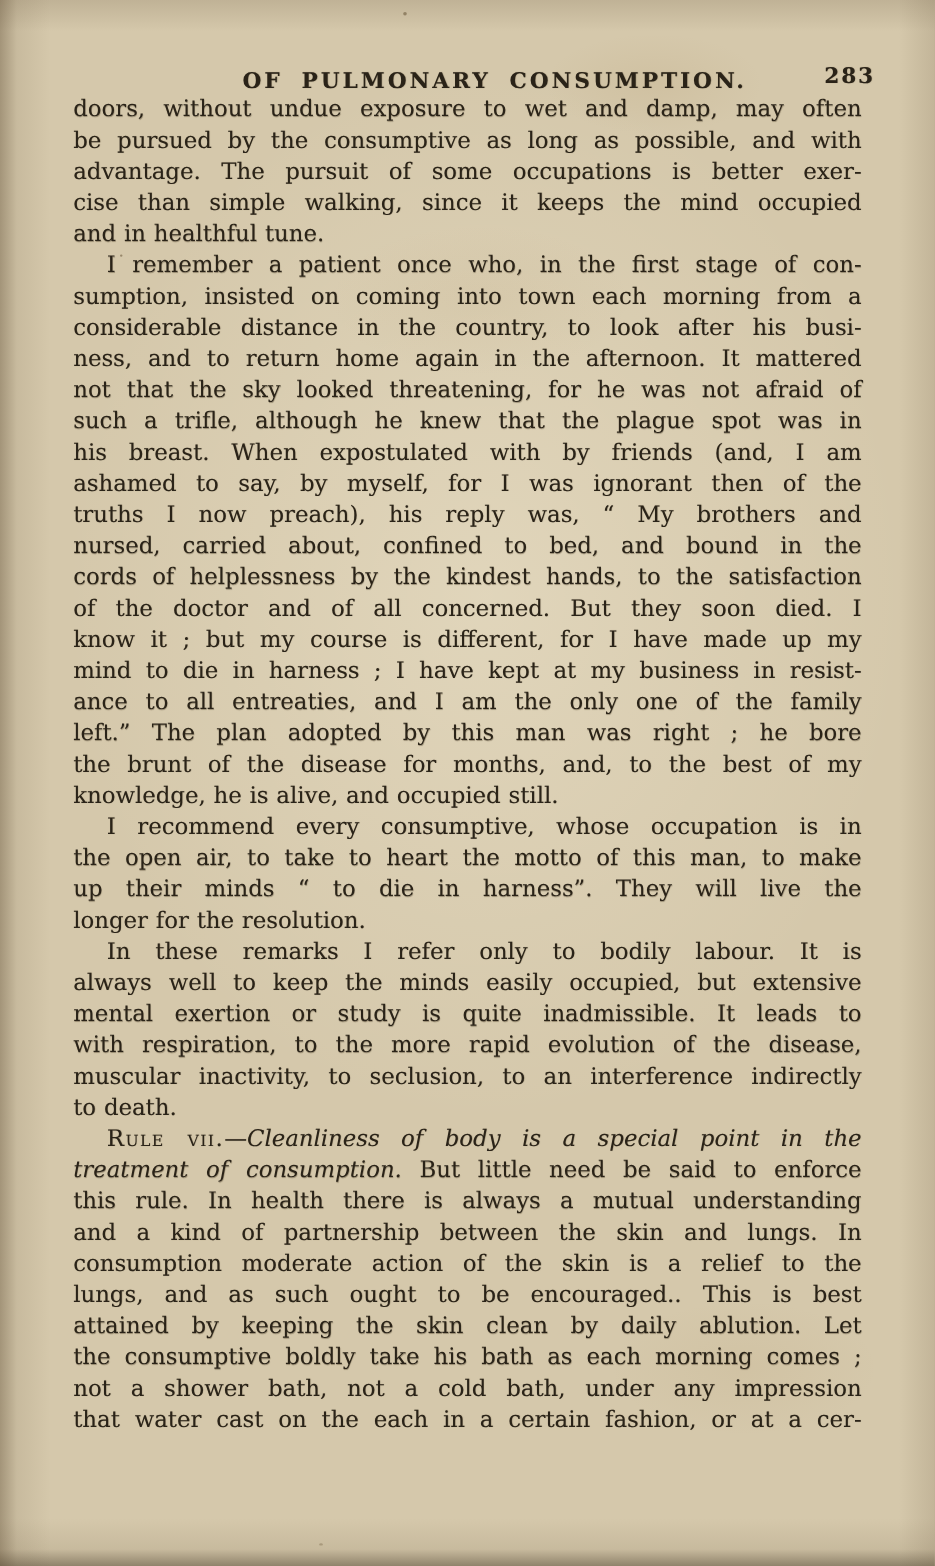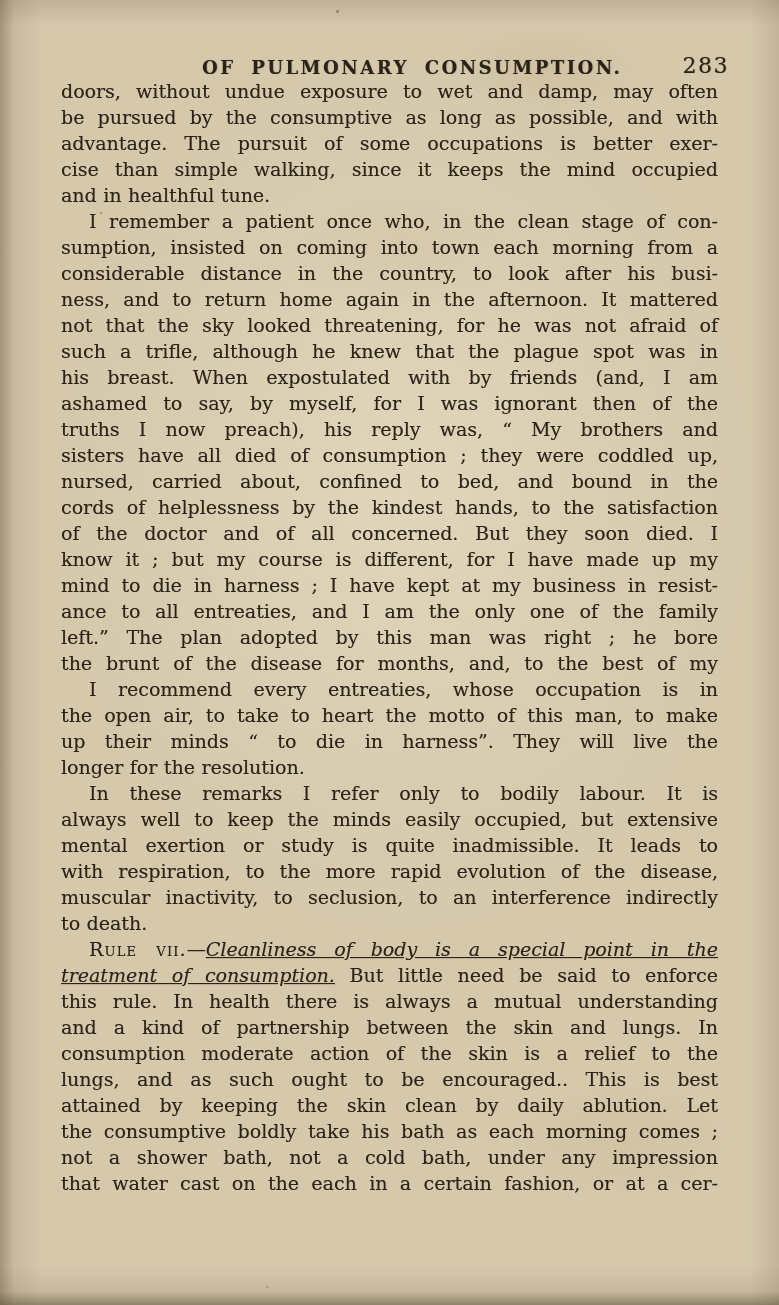--- a/index.html
+++ b/index.html
@@ -50,22 +50,22 @@
     letter-spacing: 2.5px;
     word-spacing: 7px;
     white-space: nowrap;
     text-align: center;
     text-shadow: 0.4px 0.4px 0.7px rgba(50,38,20,0.45);
   }
   .page-number {
     position: absolute;
     right: 62px;
     top: -2px;
-    font-size: 22px;
-    font-weight: normal;
+    font-size: 18px;
+    font-weight: bold;
     letter-spacing: 1.5px;
     text-shadow: 0.4px 0.4px 0.7px rgba(50,38,20,0.45);
     text-align: right;
   }
   .page-body {
     position: absolute;
     top: 78px;
     left: 61px;
     width: 657px;
   }
@@ -75,21 +75,21 @@
     height: 26px;
     white-space: normal;
     text-align: justify;
     text-align-last: justify;
     word-spacing: 0.5px;
     text-shadow: 0.3px 0.4px 0.6px rgba(55,42,22,0.38);
   }
   .line.endline { text-align-last: left; }
   .line.indent { padding-left: 28px; }
   .seg-sc { font-variant: small-caps; letter-spacing: 1.2px; }
-  .seg-i  { font-style: italic; text-decoration: underline; }
+  .seg-i  { font-style: italic; }
   .speck {
     position: absolute;
     border-radius: 50%;
     background: rgba(80,60,30,0.45);
   }
 </style>
 </head>
 <body>
 
 <div class="page">
@@ -97,39 +97,39 @@
     <div class="running-title">OF PULMONARY CONSUMPTION.</div>
     <div class="page-number">283</div>
   </div>
 
   <div class="page-body">
       <div class="line">doors, without undue exposure to wet and damp, may often</div>
       <div class="line">be pursued by the consumptive as long as possible, and with</div>
       <div class="line">advantage.  The pursuit of some occupations is better exer-</div>
       <div class="line">cise than simple walking, since it keeps the mind occupied</div>
       <div class="line endline">and in healthful tune.</div>
-      <div class="line indent">I remember a patient once who, in the clean stage of con-</div>
+      <div class="line indent">I remember a patient once who, in the first stage of con-</div>
       <div class="line">sumption, insisted on coming into town each morning from a</div>
       <div class="line">considerable distance in the country, to look after his busi-</div>
       <div class="line">ness, and to return home again in the afternoon.  It mattered</div>
       <div class="line">not that the sky looked threatening, for he was not afraid of</div>
       <div class="line">such a trifle, although he knew that the plague spot was in</div>
       <div class="line">his breast.  When expostulated with by friends (and, I am</div>
       <div class="line">ashamed to say, by myself, for I was ignorant then of the</div>
       <div class="line">truths I now preach), his reply was, “ My brothers and</div>
-      <div class="line">sisters have all died of consumption ; they were coddled up,</div>
       <div class="line">nursed, carried about, confined to bed, and bound in the</div>
       <div class="line">cords of helplessness by the kindest hands, to the satisfaction</div>
       <div class="line">of the doctor and of all concerned.  But they soon died.  I</div>
       <div class="line">know it ; but my course is different, for I have made up my</div>
       <div class="line">mind to die in harness ; I have kept at my business in resist-</div>
       <div class="line">ance to all entreaties, and I am the only one of the family</div>
       <div class="line">left.”  The plan adopted by this man was right ; he bore</div>
       <div class="line">the brunt of the disease for months, and, to the best of my</div>
-      <div class="line indent">I recommend every entreaties, whose occupation is in</div>
+      <div class="line endline">knowledge, he is alive, and occupied still.</div>
+      <div class="line indent">I recommend every consumptive, whose occupation is in</div>
       <div class="line">the open air, to take to heart the motto of this man, to make</div>
       <div class="line">up their minds “ to die in harness”.  They will live the</div>
       <div class="line endline">longer for the resolution.</div>
       <div class="line indent">In these remarks I refer only to bodily labour.  It is</div>
       <div class="line">always well to keep the minds easily occupied, but extensive</div>
       <div class="line">mental exertion or study is quite inadmissible.  It leads to</div>
       <div class="line">with respiration, to the more rapid evolution of the disease,</div>
       <div class="line">muscular inactivity, to seclusion, to an interference indirectly</div>
       <div class="line endline">to death.</div>
       <div class="line indent"><span class="seg-sc">Rule vii.</span><span class="seg-n">—</span><span class="seg-i">Cleanliness of body is a special point in the</span></div>

